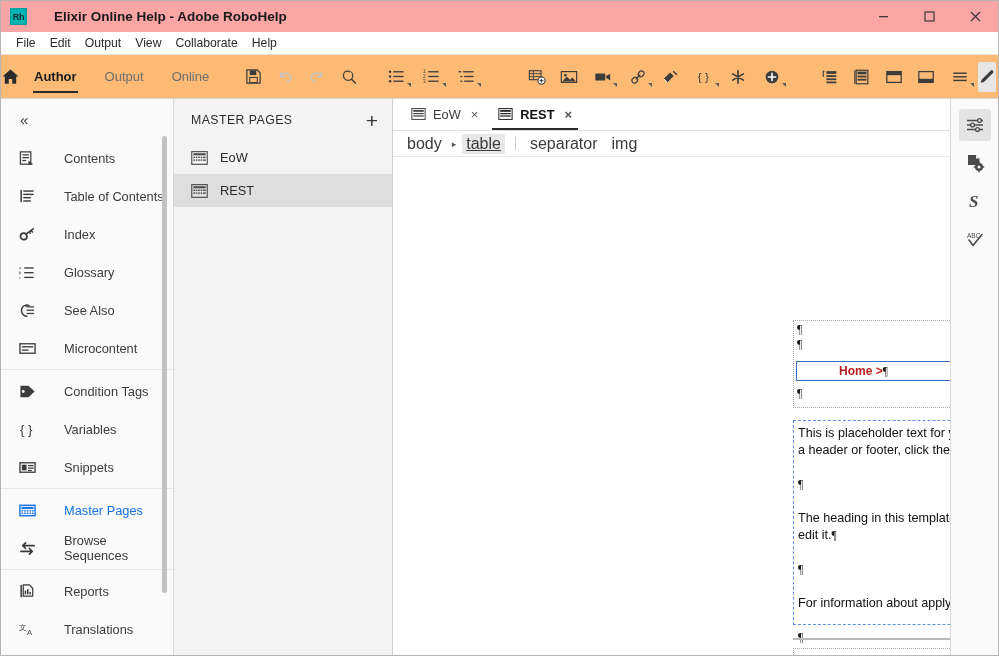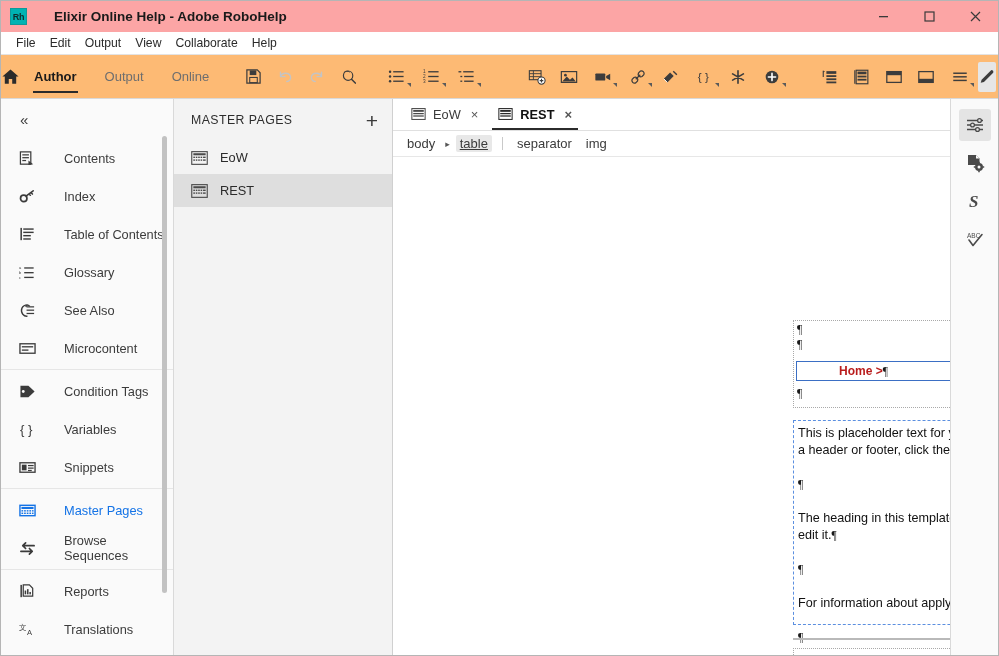--- a/index.html
+++ b/index.html
@@ -164,21 +164,21 @@
   .doc-tab.active { color:#111; font-weight:600; }
   .doc-tab.active::after {
     content:""; position:absolute; left:4px; right:4px; bottom:0; height:2px; background:#2b2b2b;
   }
   .doc-tab .x { color:#555; font-size:13px; margin-left:3px; }
   .crumbs {
     height: 26px; flex:0 0 26px; display:flex; align-items:center;
     padding-left: 10px; gap:6px; background:#ffffff;
     border-bottom:1px solid #e7e7e7;
   }
-  .crumb { font-size: 13px; color:#3b3b3b; padding: 1px 4px; border-radius:2px; }
+  .crumb { font-size: 16px; color:#3b3b3b; padding: 1px 4px; border-radius:2px; }
   .crumb.boxed { background:#e8e8e8; text-decoration:underline; }
   .crumb-arrow { color:#555; font-size:9px; }
   .crumb-div { width:1px; height:13px; background:#c9c9c9; margin:0 4px; }
 
   
   .canvas { flex:1 1 auto; position:relative; overflow:hidden; background:#ffffff; padding: 8px 0 0 0; }
 
   .hdr-table {
     position:absolute; left:400px; top:163px; width:541px; height:88px;
     border:1px dotted #a9a9a9; display:flex; background:#fff;
@@ -468,38 +468,38 @@
                 <rect x="3.5" y="10.5" width="4" height="1.3" fill="#3b3b3b"></rect>
                 <path d="M10 11 l5 4 -5 1 z" fill="#3b3b3b"></path>
               </svg>
           </span>
           <span>Contents</span>
         </div>
 
         <div class="rail-item">
           <span class="ri-ico">
             <svg width="17" height="17" viewBox="0 0 18 18">
-                <circle cx="5" cy="11" r="3.4" fill="none" stroke="#3b3b3b" stroke-width="1.8"></circle>
-                <path d="M7.4 8.6 L15 3 M12.8 5 L14.2 6.4 M10.8 6.5 L12 7.7" stroke="#3b3b3b" stroke-width="1.7" stroke-linecap="round"></path>
-              </svg>
-          </span>
-          <span>Index</span>
-        </div>
-
-        <div class="rail-item">
-          <span class="ri-ico">
-            <svg width="17" height="17" viewBox="0 0 18 18">
                 <rect x="1.5" y="2" width="1.6" height="13" fill="#3b3b3b"></rect>
                 <rect x="4.5" y="2.5" width="11" height="1.5" fill="#3b3b3b"></rect>
                 <rect x="4.5" y="6" width="11" height="1.5" fill="#3b3b3b"></rect>
                 <rect x="4.5" y="9.5" width="8" height="1.5" fill="#3b3b3b"></rect>
                 <rect x="4.5" y="13" width="8" height="1.5" fill="#3b3b3b"></rect>
               </svg>
           </span>
           <span>Table of Contents</span>
+        </div>
+
+        <div class="rail-item">
+          <span class="ri-ico">
+            <svg width="17" height="17" viewBox="0 0 18 18">
+                <circle cx="5" cy="11" r="3.4" fill="none" stroke="#3b3b3b" stroke-width="1.8"></circle>
+                <path d="M7.4 8.6 L15 3 M12.8 5 L14.2 6.4 M10.8 6.5 L12 7.7" stroke="#3b3b3b" stroke-width="1.7" stroke-linecap="round"></path>
+              </svg>
+          </span>
+          <span>Index</span>
         </div>
 
         <div class="rail-item">
           <span class="ri-ico">
             <svg width="17" height="17" viewBox="0 0 18 18">
                 <text x="0" y="5.5" font-size="4.2" fill="#3b3b3b" font-family="Liberation Sans">a</text>
                 <text x="0" y="10.5" font-size="4.2" fill="#3b3b3b" font-family="Liberation Sans">b</text>
                 <text x="0" y="15.5" font-size="4.2" fill="#3b3b3b" font-family="Liberation Sans">c</text>
                 <rect x="5.5" y="3.5" width="10" height="1.4" fill="#3b3b3b"></rect>
                 <rect x="5.5" y="8.5" width="10" height="1.4" fill="#3b3b3b"></rect>

